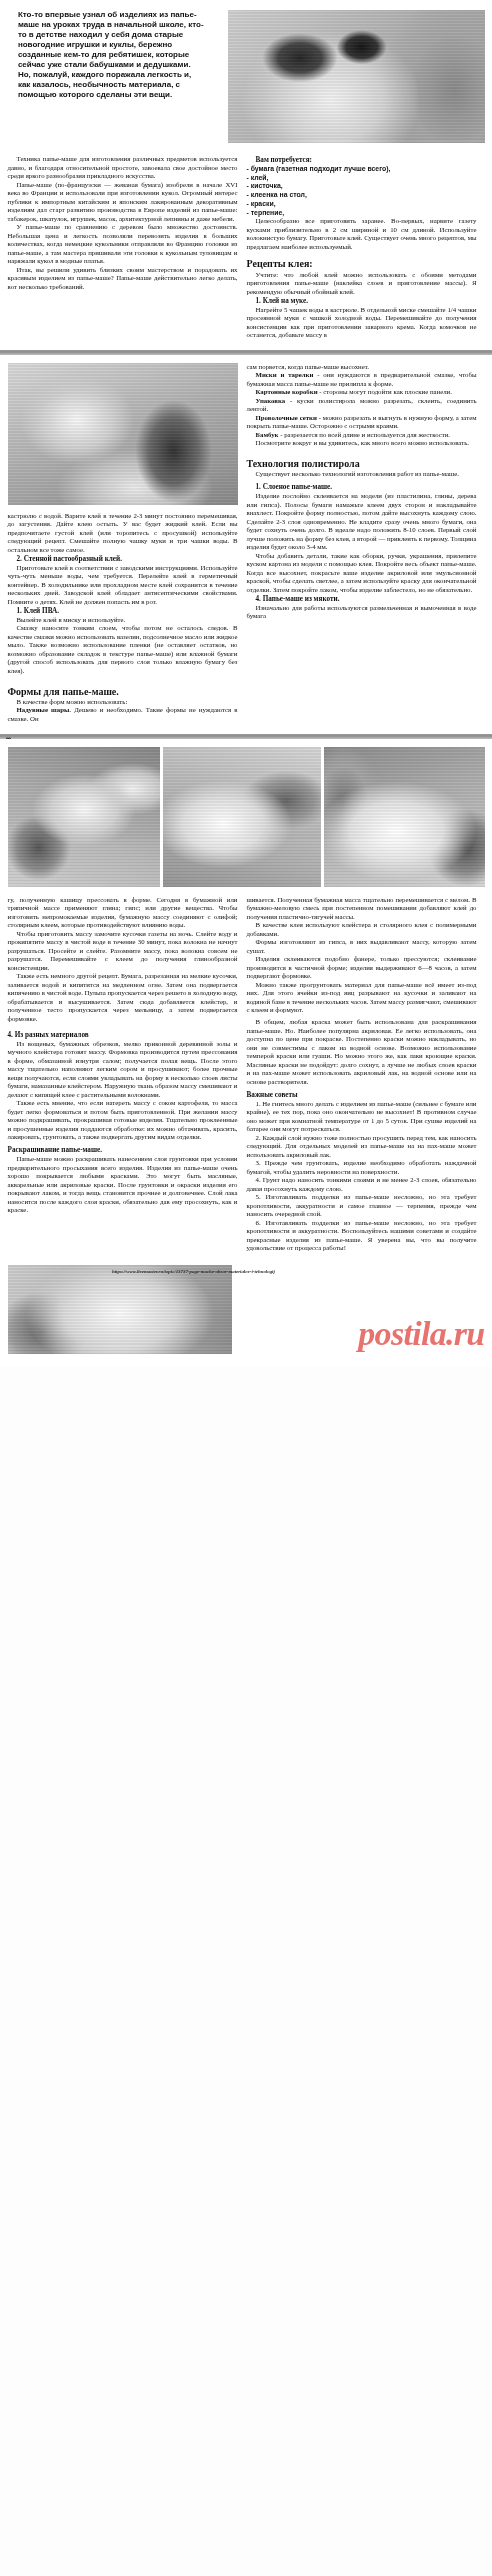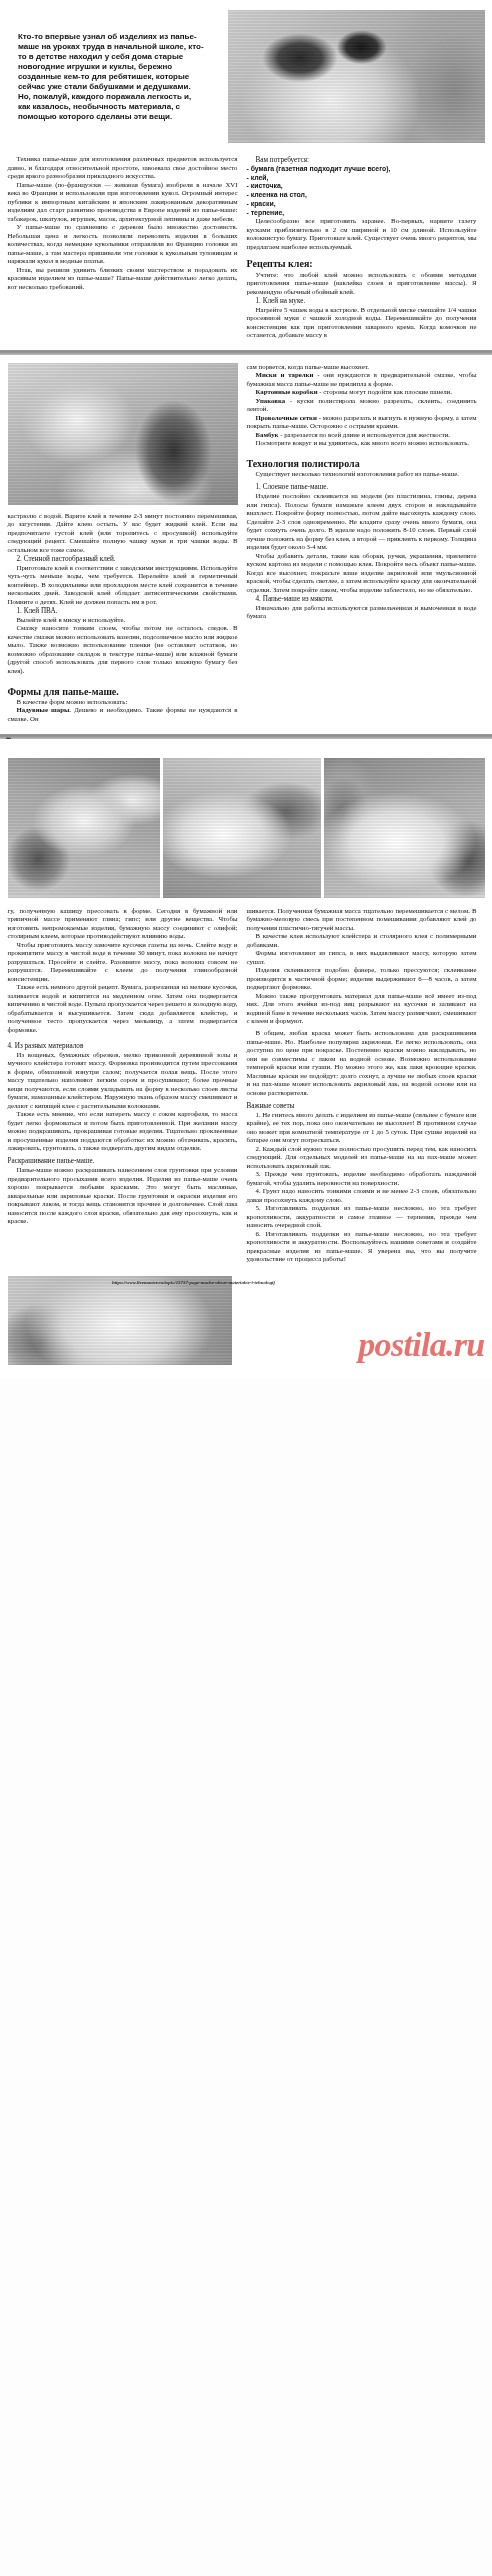--- a/index.html
+++ b/index.html
@@ -43,21 +43,21 @@
     font-size:6.8px;
     line-height:8.5px;
     text-align:justify;
     text-indent:9px;
     hyphens:manual;
   }
   .txt.noind{text-indent:0;}
   .h-run{font-weight:bold;}
   .sub{
     font-family:"Liberation Serif", serif;
-    font-weight:normal;
+    font-weight:bold;
     font-size:7.2px;
     line-height:9px;
     text-indent:9px;
     margin-top:0.7px;
   }
   .sub0{text-indent:0;}
   .hdr2{
     font-family:"Liberation Serif", serif;
     font-weight:bold;
     font-size:10px;
@@ -88,21 +88,21 @@
     letter-spacing:-0.6px;
     color:#070707;
     text-indent:0;
     margin:4.5px 0 0 10.4px;
   }
   .intro-row{
     display:flex;
     gap:24px;
     padding:10.4px 7.5px 0 7.5px;
     box-sizing:border-box;
-    align-items:center;
+    align-items:flex-start;
   }
   .lede{
     width:195px;
     font-family:"Liberation Sans", sans-serif;
     font-weight:bold;
     font-size:8px;
     line-height:10px;
     color:#111;
     text-indent:0;
     margin-left:10.4px;
@@ -303,21 +303,21 @@
         <p class="sub">4. Папье-маше из мякоти.</p>
         <p class="txt">Изначально для работы используются размельченная и вымоченная в воде бумага</p>
       </div>
     </div>
 
     <div style="height:10.4px"></div>
   </div>
 
   <div class="sep"></div>
 
-  <div class="band" style="padding-top:19px;position:relative;">
+  <div class="band" style="padding-top:8px;position:relative;">
     <div class="wm-faint" style="left:45px;top:89px;font-size:22.4px;">postila.ru</div>
 
     <div class="strip" style="padding:0 7.5px;">
       <div class="photo ph-c" style="width:152px;height:140px;"></div>
       <div class="photo ph-d" style="width:158px;height:140px;"></div>
       <div class="photo ph-e" style="width:161px;height:140px;"></div>
     </div>
 
     <div style="height:9px"></div>
 

